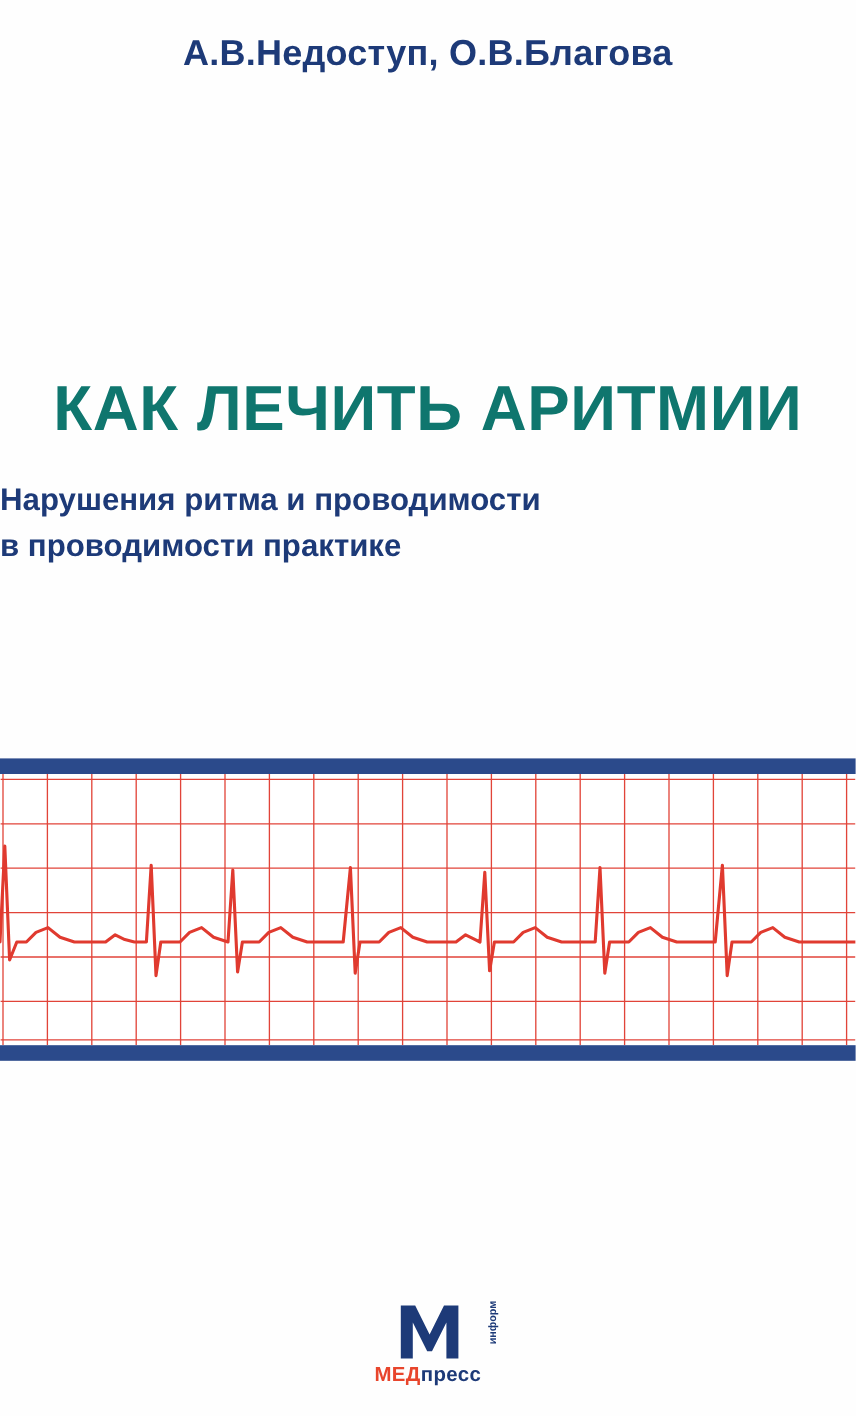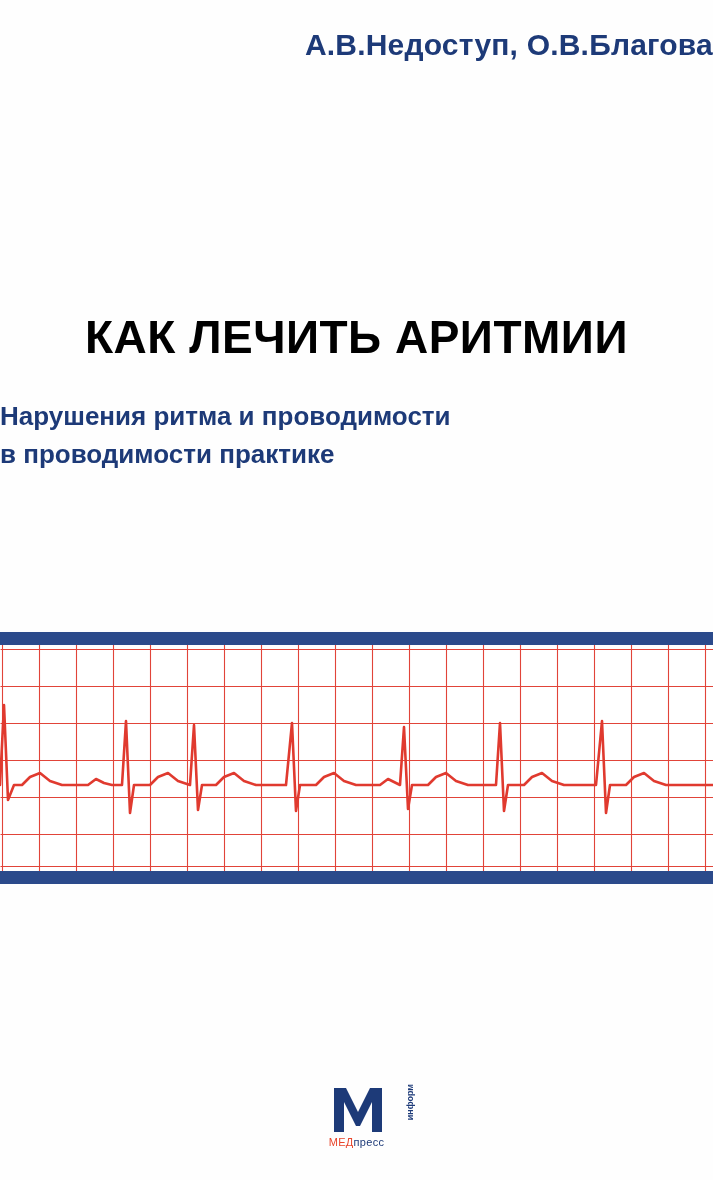--- a/index.html
+++ b/index.html
@@ -23,37 +23,37 @@
     height: 1180px;
     background: #fefefe;
   }
 
   
   .authors {
     position: absolute;
     top: 28px;
     left: 0;
     width: 713px;
-    text-align: right;
+    text-align: center;
     color: #1d3a78;
     font-size: 30px;
     font-weight: bold;
     letter-spacing: 0.2px;
     font-family: "Liberation Sans", sans-serif;
   }
 
   
   .main-title {
     position: absolute;
     top: 310px;
     left: 0;
     width: 713px;
     text-align: center;
-    color: #000000;
-    font-size: 46px;
+    color: #0f766e;
+    font-size: 53px;
     font-weight: bold;
     letter-spacing: 0.5px;
     font-family: "Liberation Sans", sans-serif;
   }
 
   
   .subtitle {
     position: absolute;
     top: 398px;
     left: 0;
@@ -121,22 +121,22 @@
     top: 0;
     width: 56px;
     height: 54px;
   }
   .pub-name {
     position: absolute;
     left: 0;
     top: 54px;
     width: 110px;
     text-align: center;
-    font-size: 11px;
-    font-weight: normal;
+    font-size: 17px;
+    font-weight: bold;
     color: #1d3a78;
     letter-spacing: 0.3px;
     font-family: "Liberation Sans", sans-serif;
   }
   .pub-name .red { color: #e8452c; }
   .pub-vertical {
     position: absolute;
     right: 6px;
     top: 2px;
     font-size: 9px;

